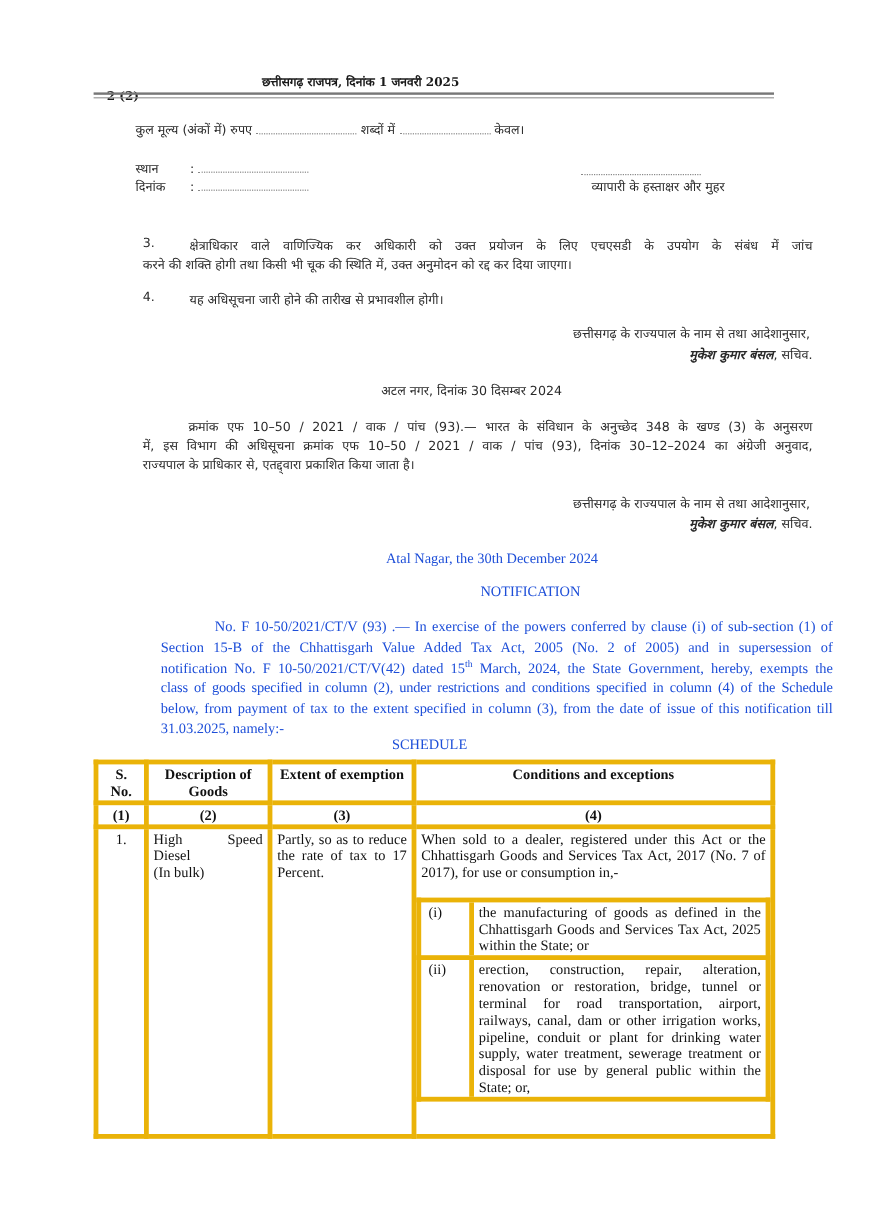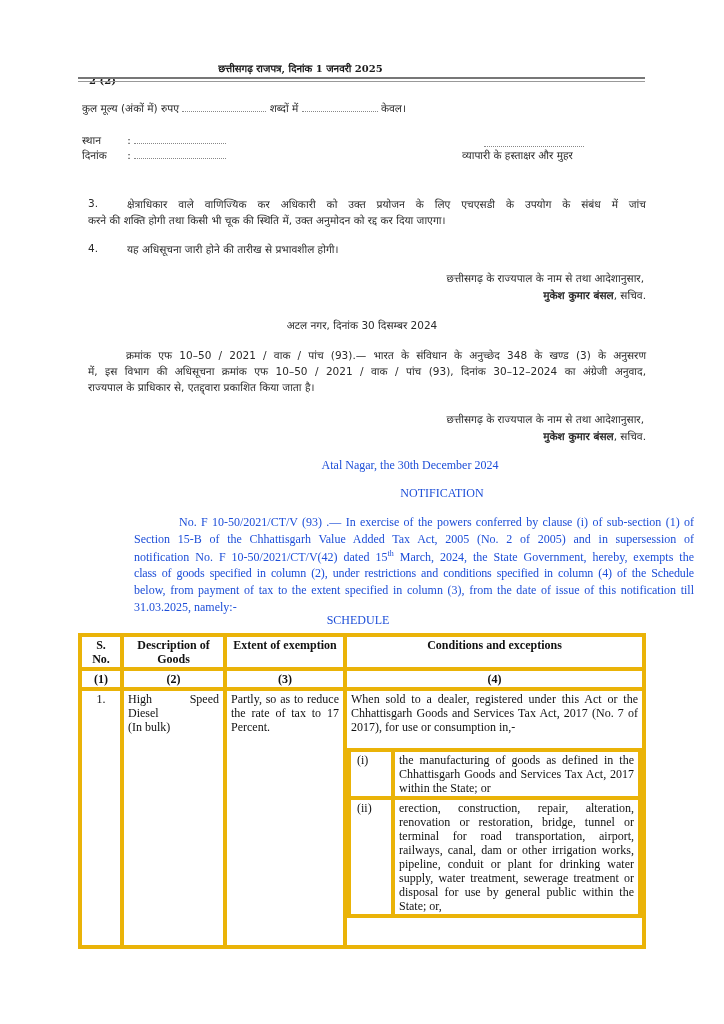--- a/index.html
+++ b/index.html
@@ -1,33 +1,33 @@
 <!DOCTYPE html>
 <html><head>
 <meta charset="utf-8">
 <style>
   html, body { margin: 0; padding: 0; background: #ffffff; }
   body { width: 724px; height: 1024px; position: relative; overflow: hidden;
          font-family: "Liberation Serif", serif; color: #1a1a1a; }
   .abs { position: absolute; }
-  .hindi { font-family: "DejaVu Sans", sans-serif; font-size: 10.5px; color: #2a2a2a; }
+  .hindi { font-family: "DejaVu Sans", sans-serif; font-size: 10.5px; color: #2a2a2a; margin-left: 31px; }
   .eng { font-family: Liberation Serif, serif; font-size: 12px; color: #1d4ed8; padding-left: 48px; }
 
   
   .hdr-left { left: 78px; top: 75px; font-size: 10px; font-weight: bold; font-family: "DejaVu Serif", serif; margin-left: 11px; }
   .hdr-center { left: 0; width: 601px; top: 61px; text-align: center; font-size: 10px; font-weight: bold; font-family: "DejaVu Serif", serif; }
   .rule1 { left: 78px; width: 567px; top: 77px; height: 0; border-top: 2px solid #777; }
   .rule2 { left: 78px; width: 567px; top: 81px; height: 0; border-top: 1px solid #999; }
 
   .dots { display: inline-block; border-bottom: 1px dotted #888; height: 8px; vertical-align: baseline; }
 
   .line { white-space: nowrap; }
   .right { text-align: right; }
   .center { text-align: center; }
-  .bold { font-weight: bold; }
+  .bold { font-weight: bold; font-style: italic; }
 
   
   table.sched { position: absolute; left: 78px; top: 633px; width: 568px; border-collapse: collapse;
                 font-family: "Liberation Serif", serif; font-size: 12px; color: #111; }
   table.sched td, table.sched th { border: 4px solid #eab308; padding: 1px 4px; vertical-align: top; line-height: 14px; }
   table.sched th { font-weight: bold; text-align: center; }
   .colnum td { font-weight: bold; text-align: center; }
   .inner { width: 100%; border-collapse: collapse; }
   .inner td { border: none; border-top: 1px solid #777; padding: 1px 4px; line-height: 14px; }
   .inner td.roman { width: 30px; border-right: 1px solid #777; padding-left: 6px; }
@@ -132,21 +132,21 @@
       <div>Diesel</div>
       <div>(In bulk)</div>
     </td>
     <td class="just">Partly, so as to reduce the rate of tax to 17 Percent.</td>
     <td class="cell4">
       <div class="intro">When sold to a dealer, registered under this Act or the Chhattisgarh Goods and Services Tax Act, 2017 (No. 7 of 2017), for use or consumption in,-</div>
       <table class="inner">
         <tbody>
               <tr>
           <td class="roman">(i)</td>
-          <td class="just">the manufacturing of goods as defined in the Chhattisgarh Goods and Services Tax Act, 2017 within the State; or</td>
+          <td class="just">the manufacturing of goods as defined in the Chhattisgarh Goods and Services Tax Act, 2025 within the State; or</td>
         </tr>
         <tr>
           <td class="roman">(ii)</td>
           <td class="just">erection, construction, repair, alteration, renovation or restoration, bridge, tunnel or terminal for road transportation, airport, railways, canal, dam or other irrigation works, pipeline, conduit or plant for drinking water supply, water treatment, sewerage treatment or disposal for use by general public within the State; or,</td>
         </tr>
       </tbody>
           </table>
     </td>
   </tr>
 </tbody>

